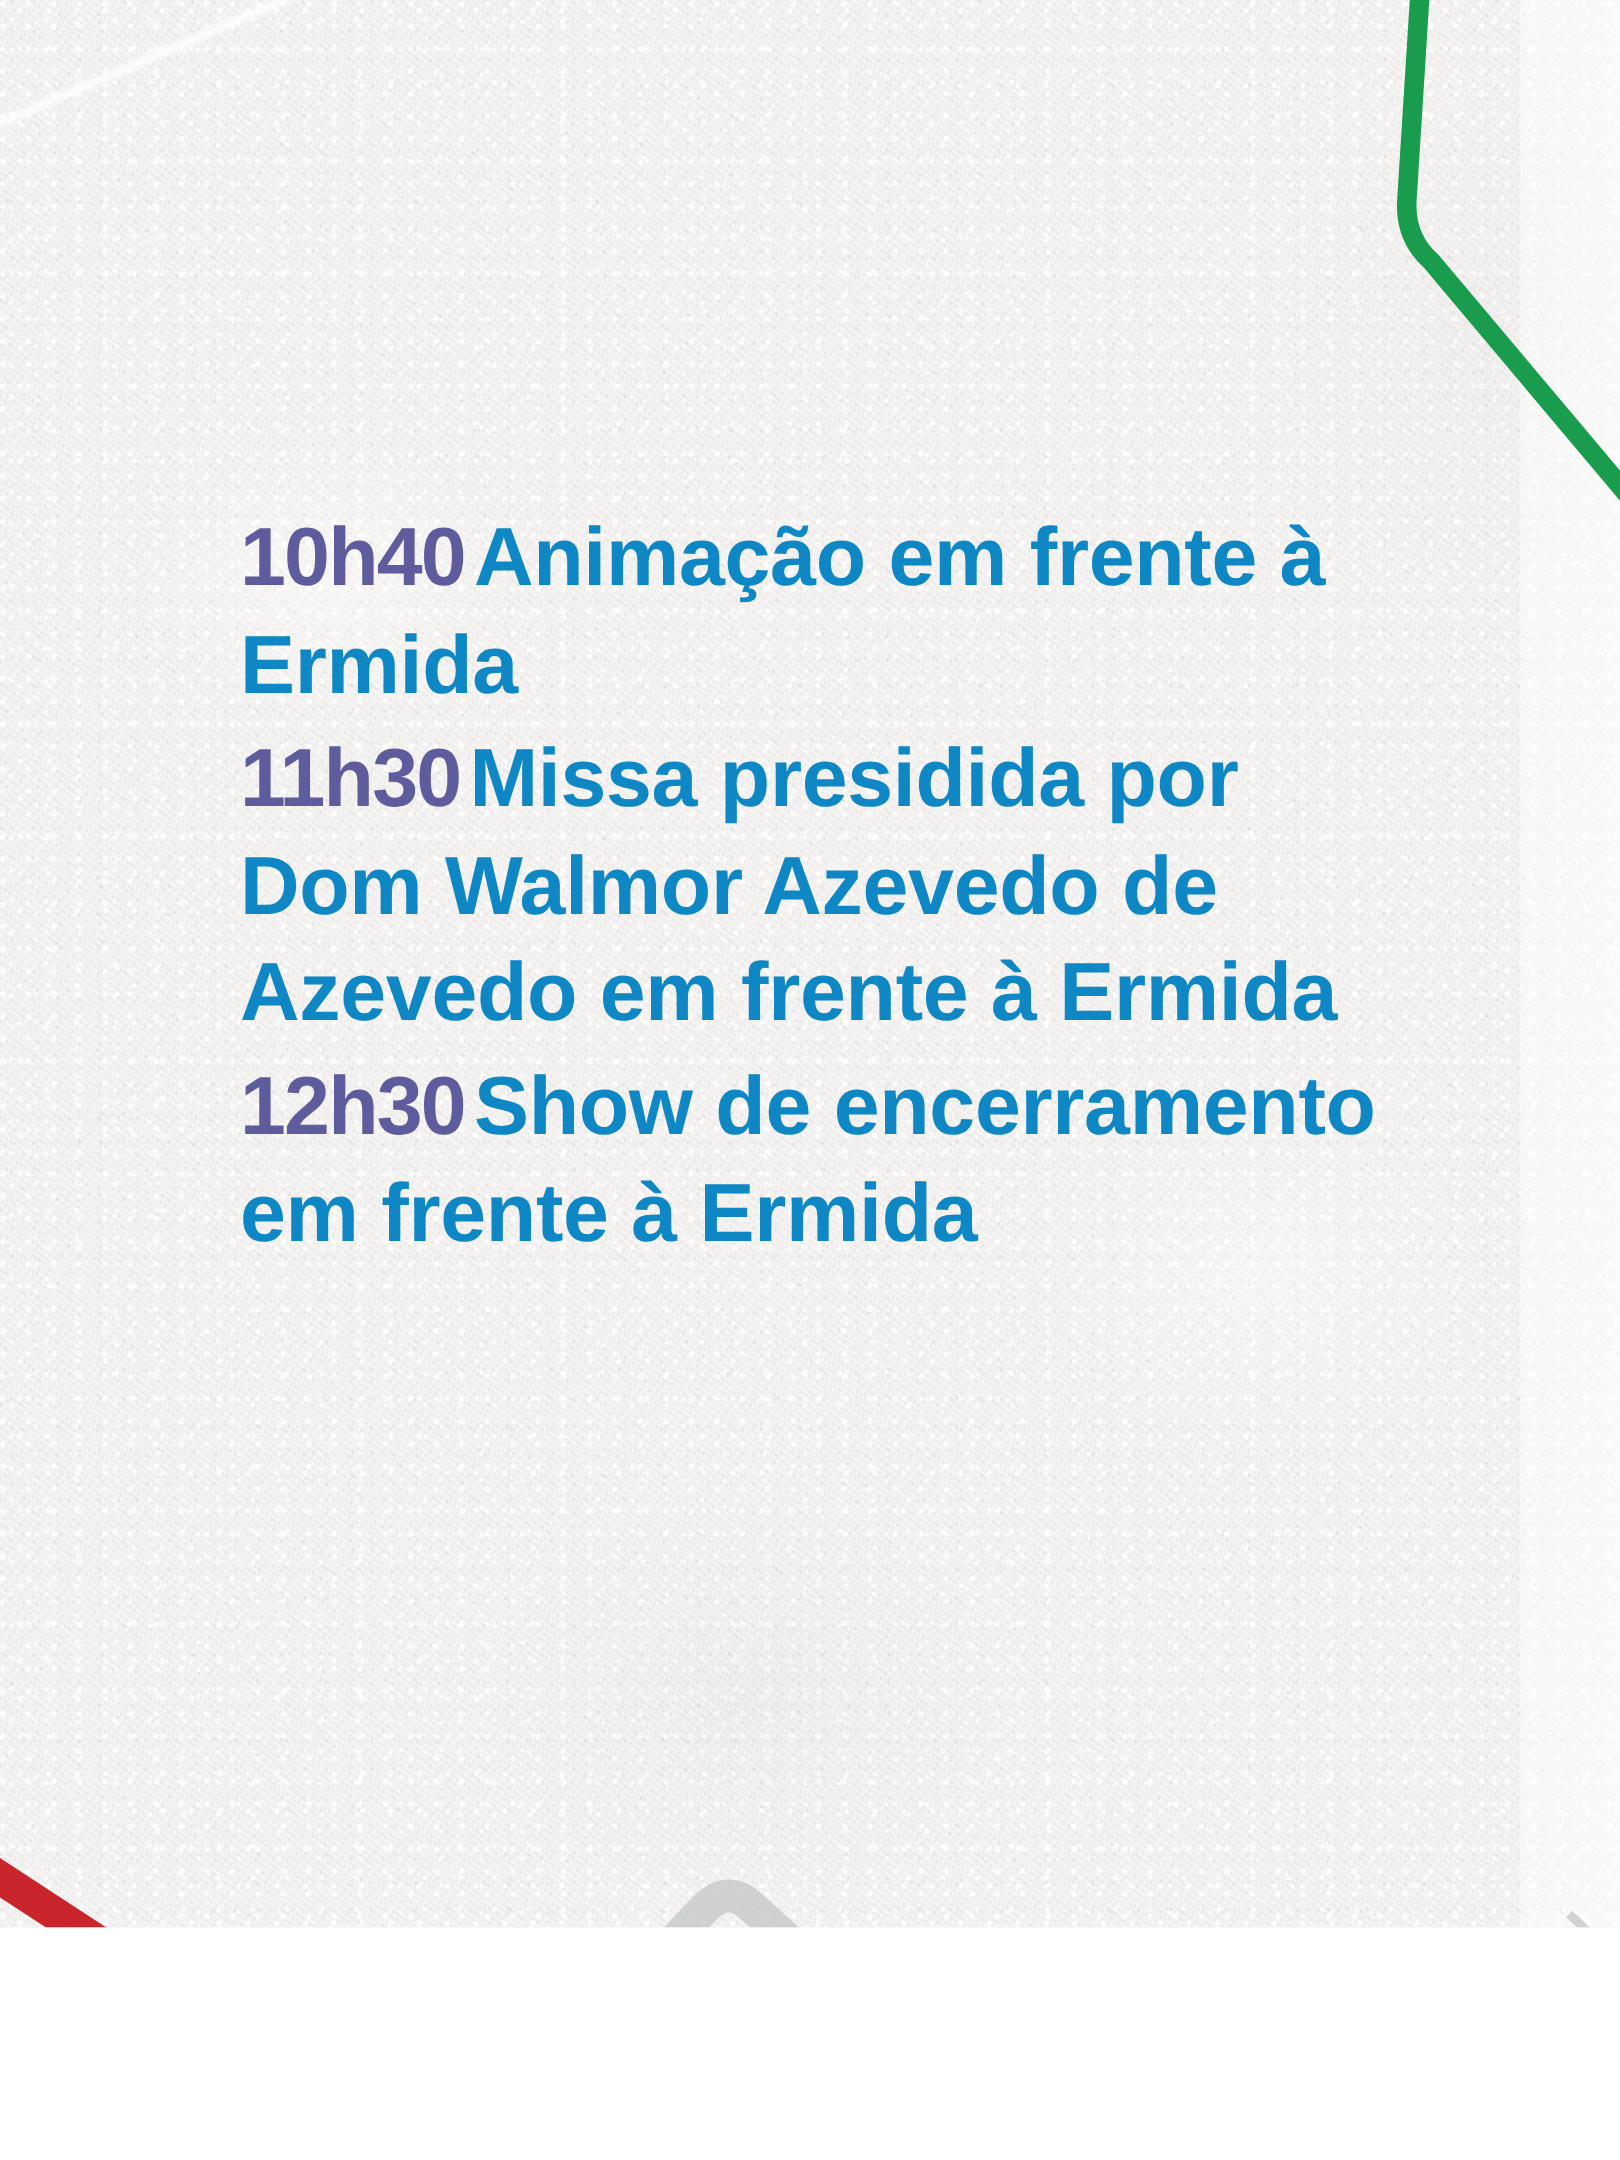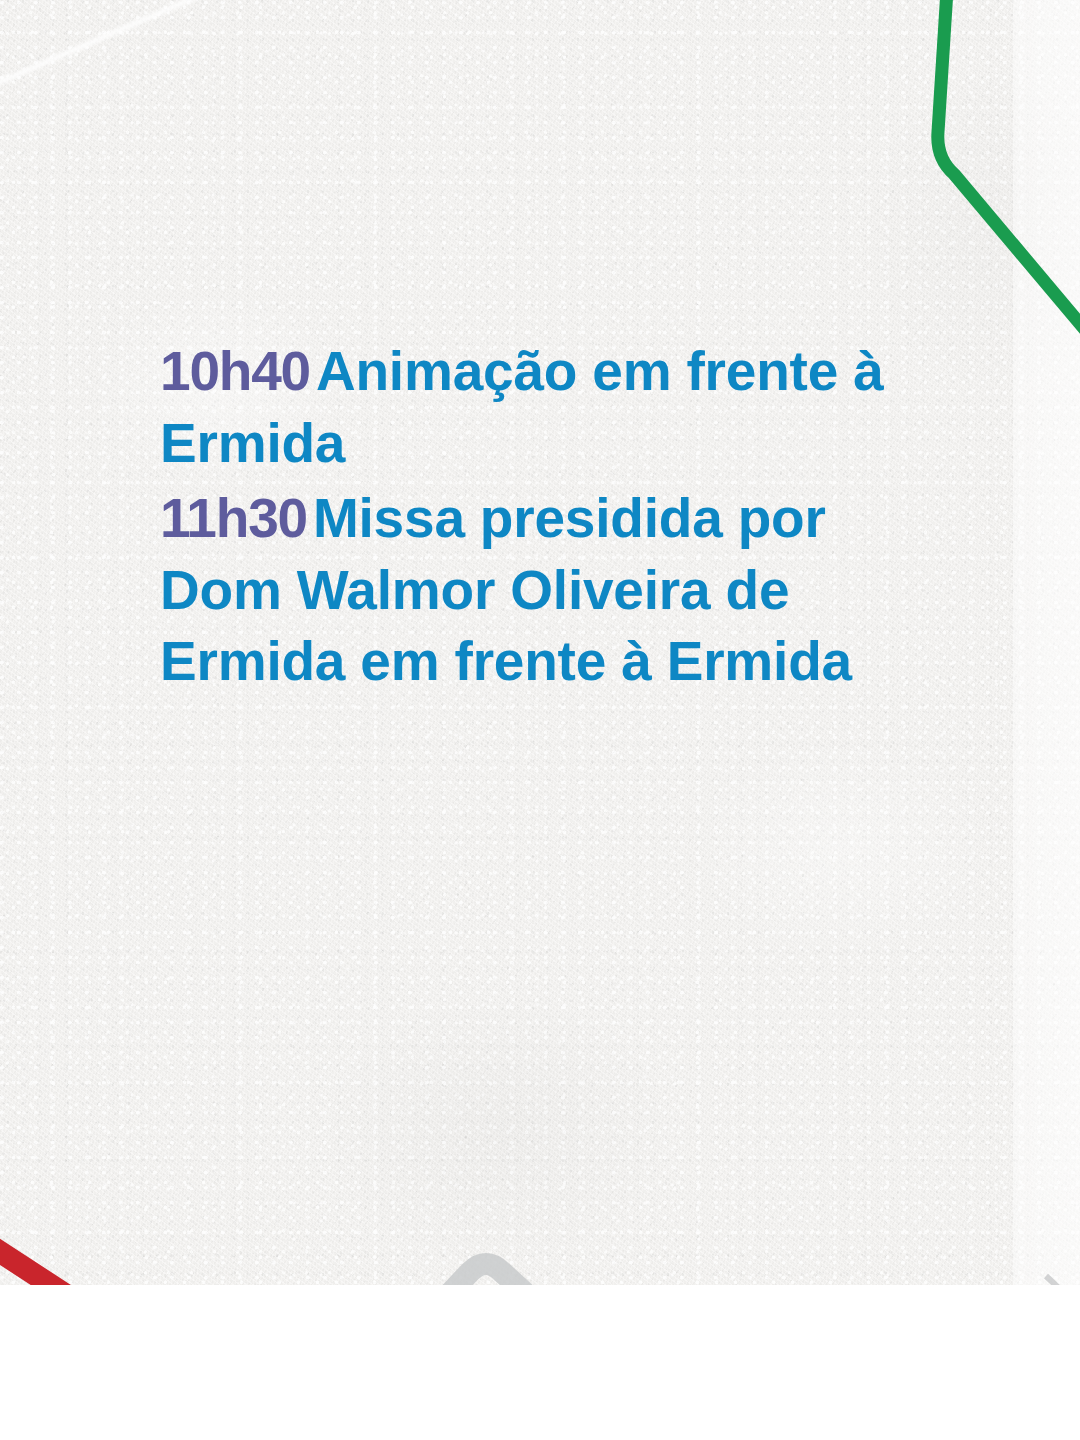--- a/index.html
+++ b/index.html
@@ -130,17 +130,18 @@
       <line x1="1028" y1="1310" x2="1096" y2="1310" stroke="#b9bbbd" stroke-width="6" stroke-linecap="butt"></line>
       <polyline points="1046,1276 1082,1310 1046,1344" fill="none" stroke="#b9bbbd" stroke-width="6" stroke-linecap="butt" stroke-linejoin="miter"></polyline>
     </g>
   </svg>
 
   <div class="schedule">
 
     <p class="entry"><span class="time">10h40</span><span>Animação em frente à Ermida</span></p>
 
 
-    <p class="entry"><span class="time">11h30</span><span>Missa presidida por Dom Walmor Oliveira de Ermida em frente à Ermida</span></p>
+    <p class="entry"><span class="time">11h30</span><span>Missa presidida por Dom Walmor Azevedo de Azevedo em frente à Ermida</span></p>
 
+    <p class="entry"><span class="time">12h30</span><span>Show de encerramento em frente à Ermida</span></p>
 
   </div>
 </div>
 
 </body></html>

